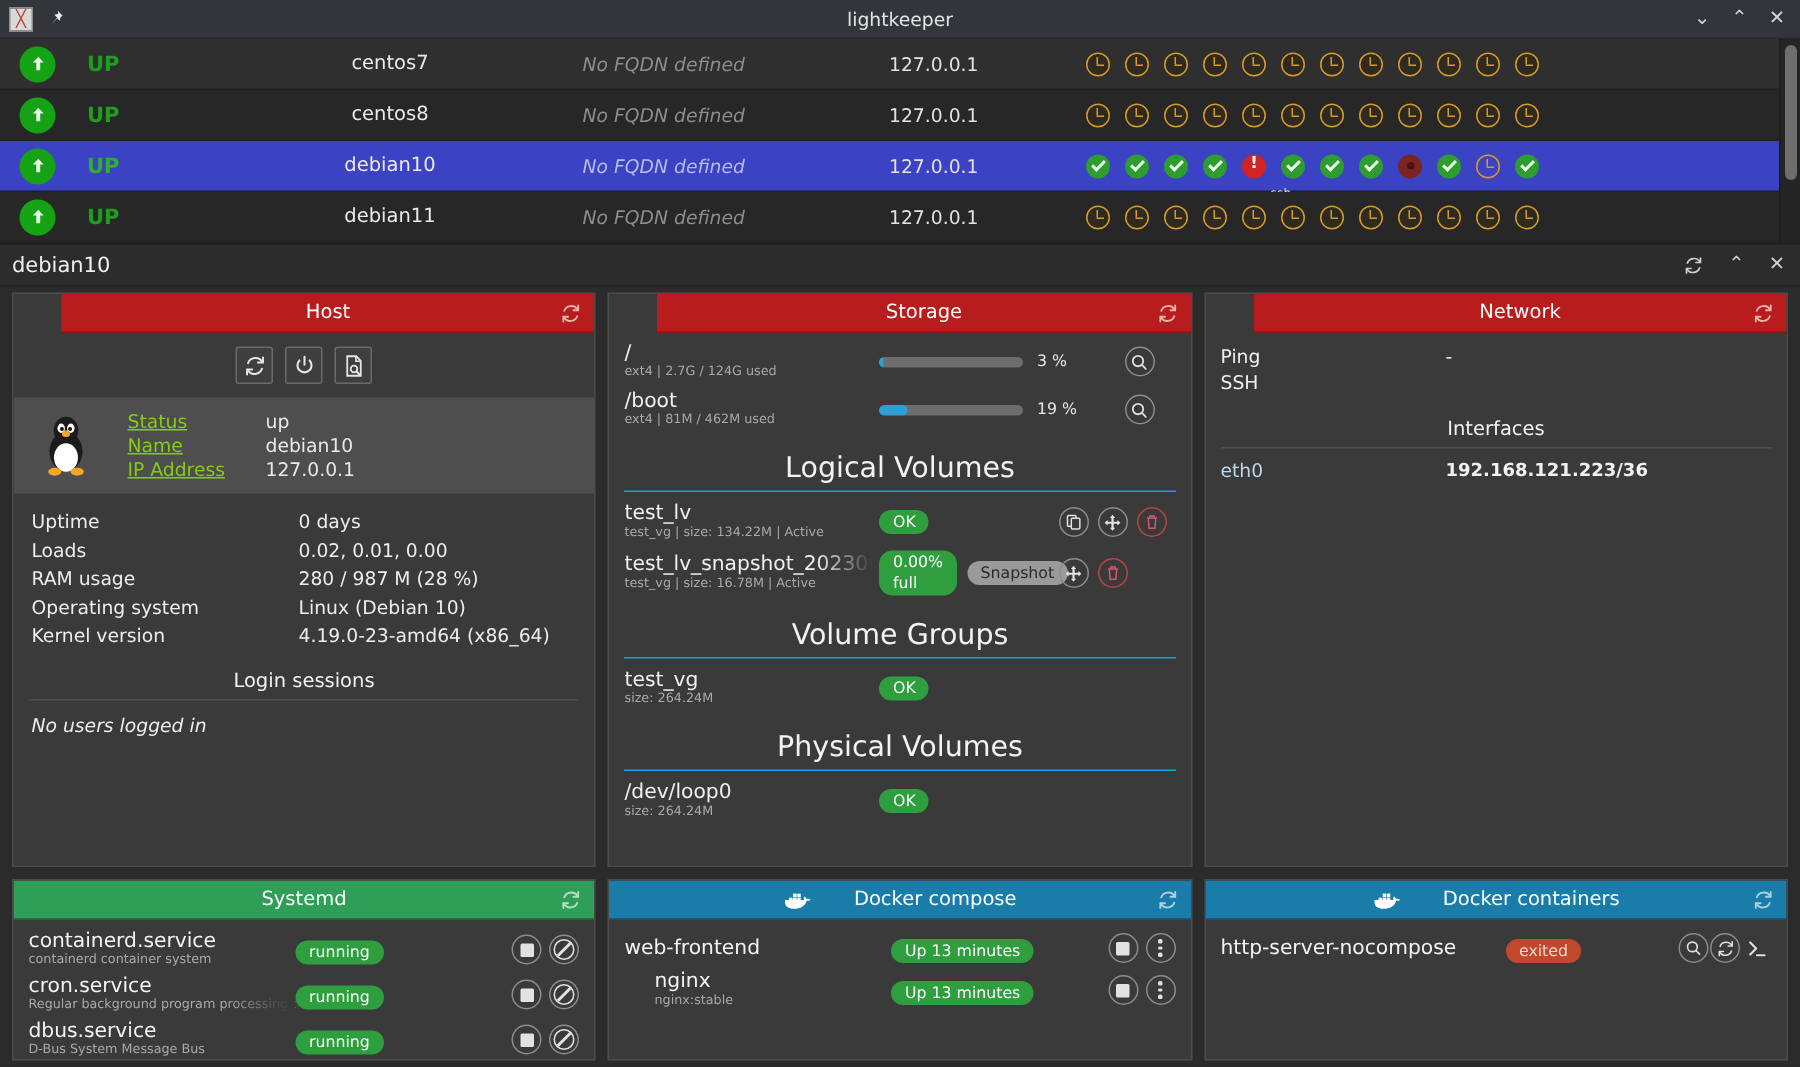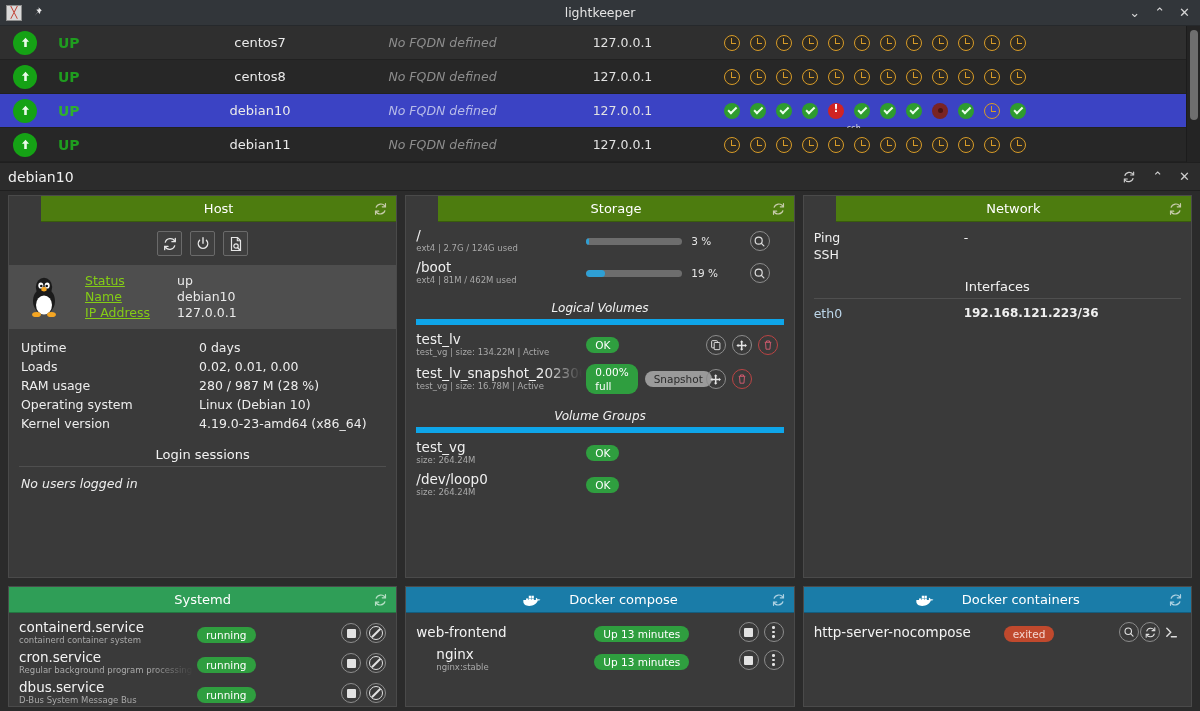--- a/index.html
+++ b/index.html
@@ -164,21 +164,21 @@
     display: flex; align-items: center; justify-content: center;
     position: relative;
     font-size: 13px; color: #ffffff;
     border-bottom: 1px solid rgba(0,0,0,.25);
   }
   .p-head .refresh {
     position: absolute; right: 8px; top: 50%; transform: translateY(-50%);
     opacity: .75;
   }
   .p-head .dockerlogo { margin-right: 7px; display:flex; align-items:center; }
-  .head-brown { background: #4d7c0f; margin-left: 32px; }
+  .head-brown { background: #b91c1c; margin-left: 32px; }
   .head-green { background: #2f9e57; }
   .head-blue  { background: #1a7ca8; gap: 21px; }
   .p-body { flex: 1; overflow: hidden; position: relative; }
 
   
   .host-actions {
     display: flex; justify-content: center; gap: 8px;
     padding: 9px 0 9px 0;
   }
   .sqbtn {
@@ -234,24 +234,23 @@
   .circbtn.red { border-color: #b44; }
   .pill {
     display: inline-block; border-radius: 9px;
     padding: 1px 9px; font-size: 10.5px; color: #ffffff;
     line-height: 14px;
   }
   .pill.green { background: #2f9e3f; }
   .pill.grey  { background: #9a9a9a; color:#2a2a2a; }
   .pill.red   { background: #c0492d; color: #f4d6cf; }
   .st-sec {
-    text-align: center; font-size: 12px; color: #f2f2f2;
+    text-align: center; font-size: 19px; color: #f2f2f2;
     margin: 12px 10px 4px 10px; padding-bottom: 4px;
-    border-bottom: 6px solid #0ea5e9;
-    font-style: italic;
+    border-bottom: 1px solid #0ea5e9;
   }
   .status-cell { width: 120px; display: flex; align-items: center; gap: 7px; }
   .truncname { position: relative; overflow: hidden; white-space: nowrap; }
   .truncname::after {
     content:""; position:absolute; right:0; top:0; bottom:0; width:42px;
     background: linear-gradient(to right, rgba(58,58,58,0), #3a3a3a 90%);
   }
 
   
   .nw-row { display: flex; padding: 1px 10px; font-size: 12.5px; }
@@ -663,20 +662,21 @@
         <div class="st-left">
           <div class="st-name">test_vg</div>
           <div class="st-sub">size: 264.24M</div>
         </div>
         <div class="status-cell">
           <span class="pill green">OK</span>
         </div>
         <div class="st-right"></div>
       </div>
 
+      <div class="st-sec">Physical Volumes</div>
       <div class="st-row">
         <div class="st-left">
           <div class="st-name">/dev/loop0</div>
           <div class="st-sub">size: 264.24M</div>
         </div>
         <div class="status-cell">
           <span class="pill green">OK</span>
         </div>
         <div class="st-right"></div>
       </div>

